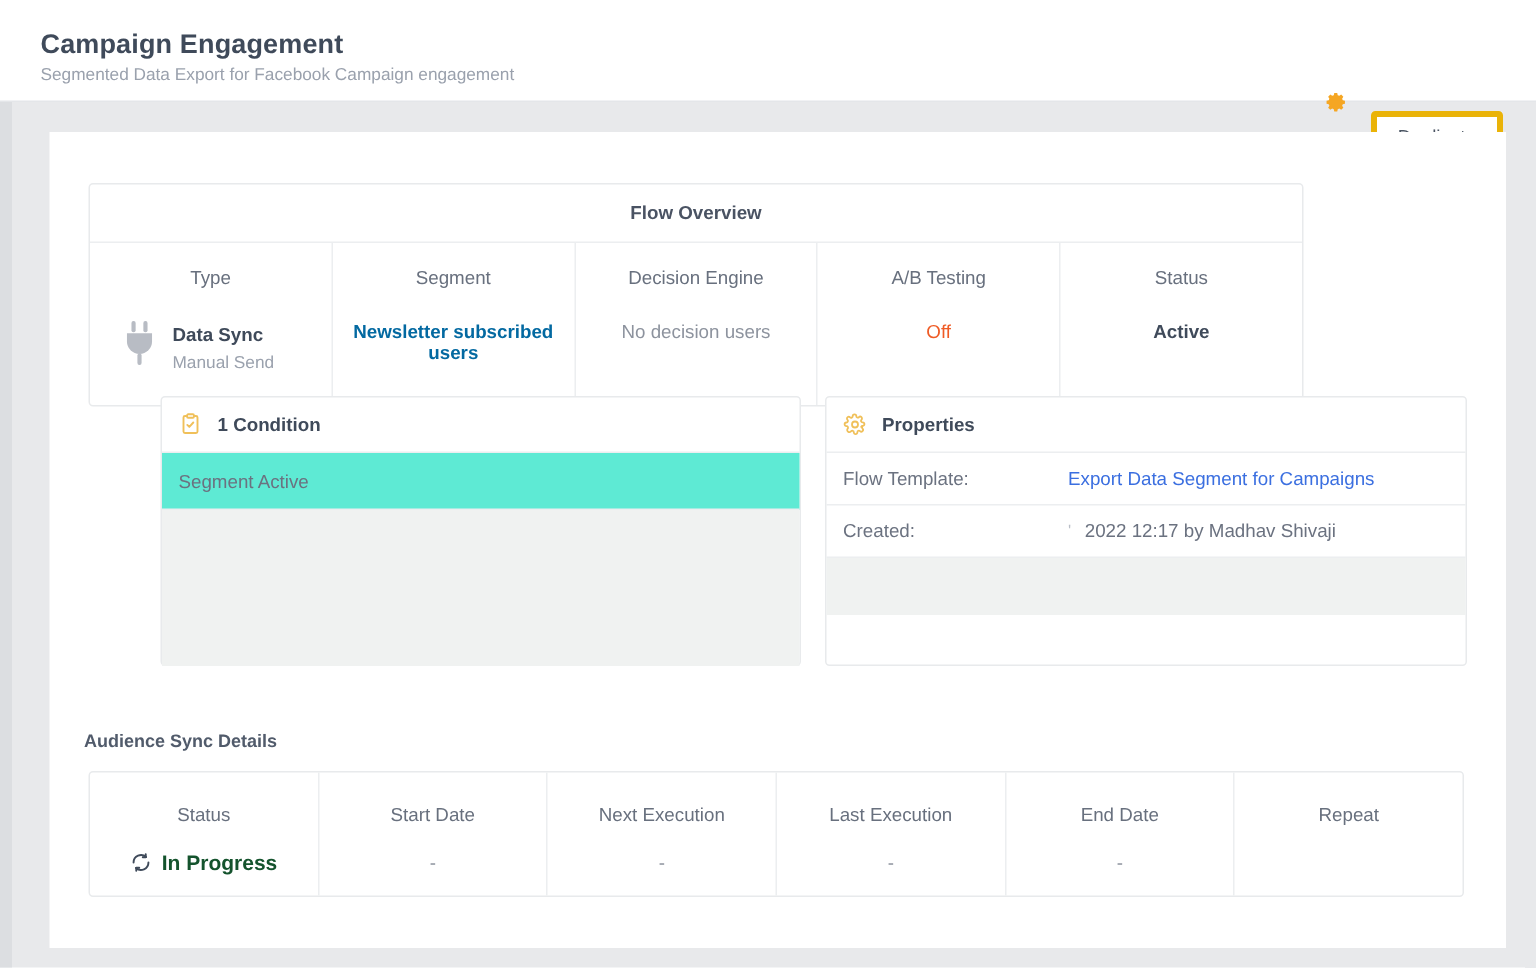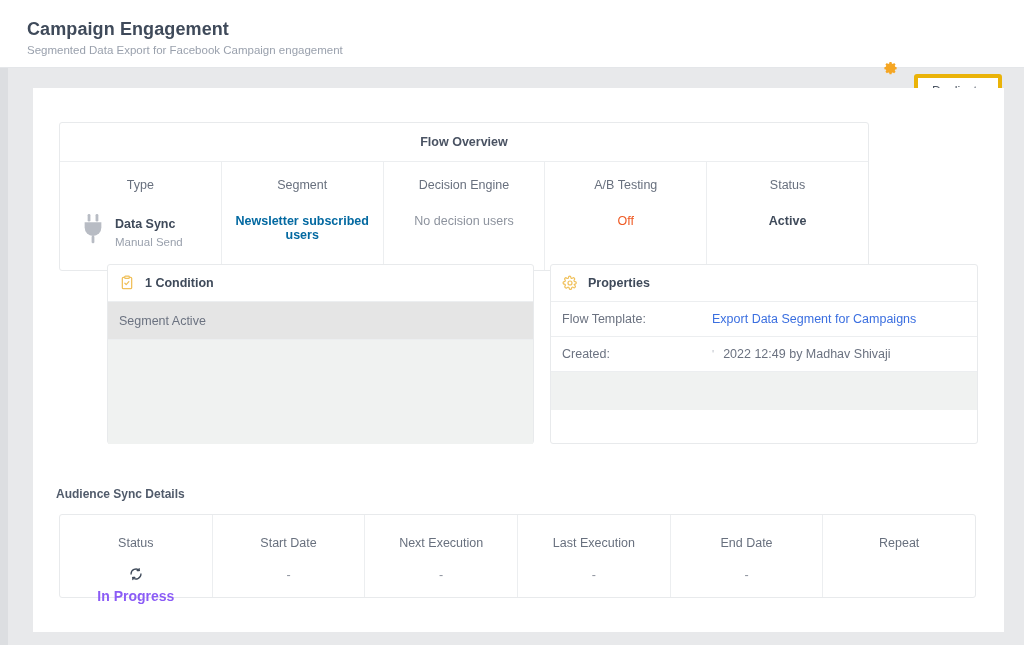--- a/index.html
+++ b/index.html
@@ -159,21 +159,21 @@
 
   .cond-card { width: 451px; height: 180px; position: relative; margin-left: 48px; }
   .cond-row {
     height: 38px;
     display: flex;
     align-items: center;
     padding: 0 11px;
     font-size: 12.5px;
     color: #6b7280;
     border-bottom: 1px solid #eceef0;
-    background: #e5e5e5;
+    background: #5eead4;
   }
   .cond-filler { background: #f0f2f1; height: 104px; }
 
   .prop-card { width: 452px; height: 180px; }
   .prop-row {
     height: 35px;
     display: flex;
     align-items: center;
     padding: 0 11px;
     border-bottom: 1px solid #eceef0;
@@ -212,26 +212,25 @@
     margin-bottom: 17px;
   }
   .sync-val {
     font-size: 12.5px;
     color: #8d939e;
     line-height: 16px;
   }
   .sync-val.status {
     font-size: 14px;
     font-weight: bold;
-    color: #8b5cf6;
+    color: #14532d;
     display: flex;
     align-items: center;
     justify-content: center;
     gap: 7px;
-    flex-direction: column;
   }
   .refresh-icon { width: 14px; height: 14px; display: block; flex: none; }
 </style>
 </head>
 <body>
 
 <div class="app-header">
   <div class="header-text">
     <div class="page-title">Campaign Engagement</div>
     <div class="page-subtitle">Segmented Data Export for Facebook Campaign engagement</div>
@@ -325,21 +324,21 @@
       </div>
 
       <div class="prop-row">
         <span class="prop-label">Flow Template:</span>
         <span class="prop-value link">Export Data Segment for Campaigns</span>
       </div>
 
       <div class="prop-row">
         <span class="prop-label">Created:</span>
         <span class="prop-tick">'</span>
-        <span class="prop-value">2022 12:49 by Madhav Shivaji</span>
+        <span class="prop-value">2022 12:17 by Madhav Shivaji</span>
       </div>
 
 
       <div class="prop-filler"></div>
     </div>
 
   </div>
 
 </div>
 

